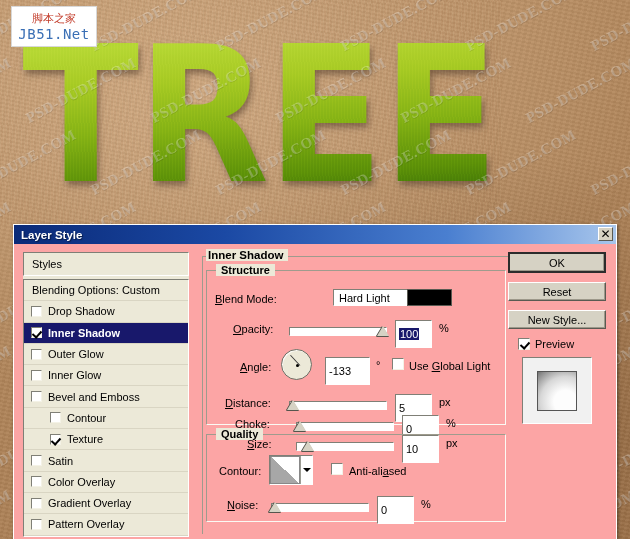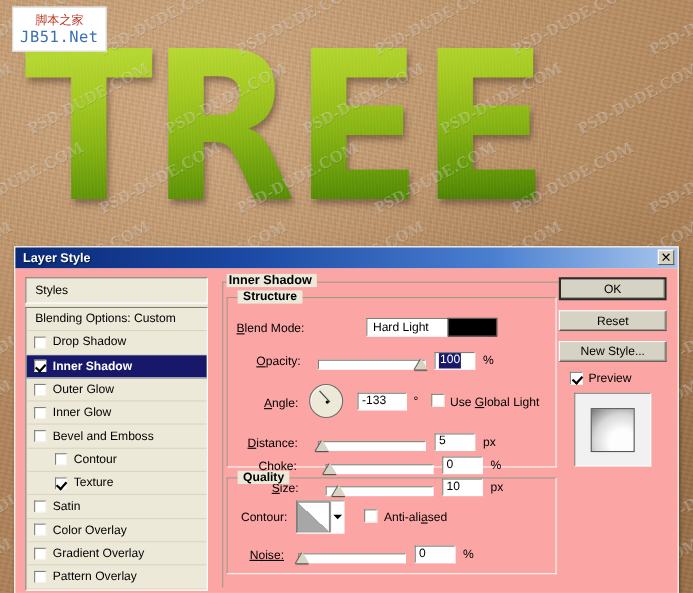--- a/index.html
+++ b/index.html
@@ -271,26 +271,26 @@
   }
   .slider-thumb {
     position:absolute;
     width:0;height:0;
     border-left:6px solid transparent;
     border-right:6px solid transparent;
     border-bottom:10px solid #d6d2c4;
     filter: drop-shadow(0 1px 0 #55554d) drop-shadow(-1px 0 0 #55554d);
   }
   .numbox {
-    position:absolute; height:16px;
+    position:absolute; height:28px;
     background:#ffffff;
     border-top:1px solid #7f7f76; border-left:1px solid #7f7f76;
     border-right:1px solid #fff; border-bottom:1px solid #fff;
     font-size:11px;
-    display:flex; 
+    display:flex; align-items:center;
     padding-left:3px;
   }
   .numbox .selval {
     background:#18186b; color:#fff; padding:0 1px;
   }
   .unit { position:absolute; font-size:11px; }
 
   #angle-dial {
     position:absolute; left:74px; top:78px;
     width:31px; height:31px;
@@ -578,21 +578,21 @@
         <span class="fld-label" style="left:12px; top:30px;">Contour:</span>
         <div id="contour-box">
           <div id="contour-graph"></div>
           <div id="contour-arrow">
               <span class="arrow-glyph"></span>
             </div>
         </div>
         <div class="chk" style="left:124px; top:28px;"></div>
         <span class="fld-label" style="left:142px; top:30px;">Anti-ali<span class="u">a</span>sed</span>
 
-        <span class="fld-label" style="left:20px; top:64px;text-decoration:underline;"><span class="u">N</span>oise:</span>
+        <span class="fld-label" style="left:20px; top:64px;"><span class="u">N</span>oise:</span>
         <div class="slider-track" style="left:64px; top:68px; width:98px;"></div>
         <div class="slider-thumb" style="left:62px; top:67px;"></div>
         <div class="numbox" style="left:170px; top:61px; width:37px;">
           <span>0</span>
         </div>
         <span class="unit" style="left:214px; top:63px;">%</span>
       </div>
     </div>
 
     <div id="rightcol">

